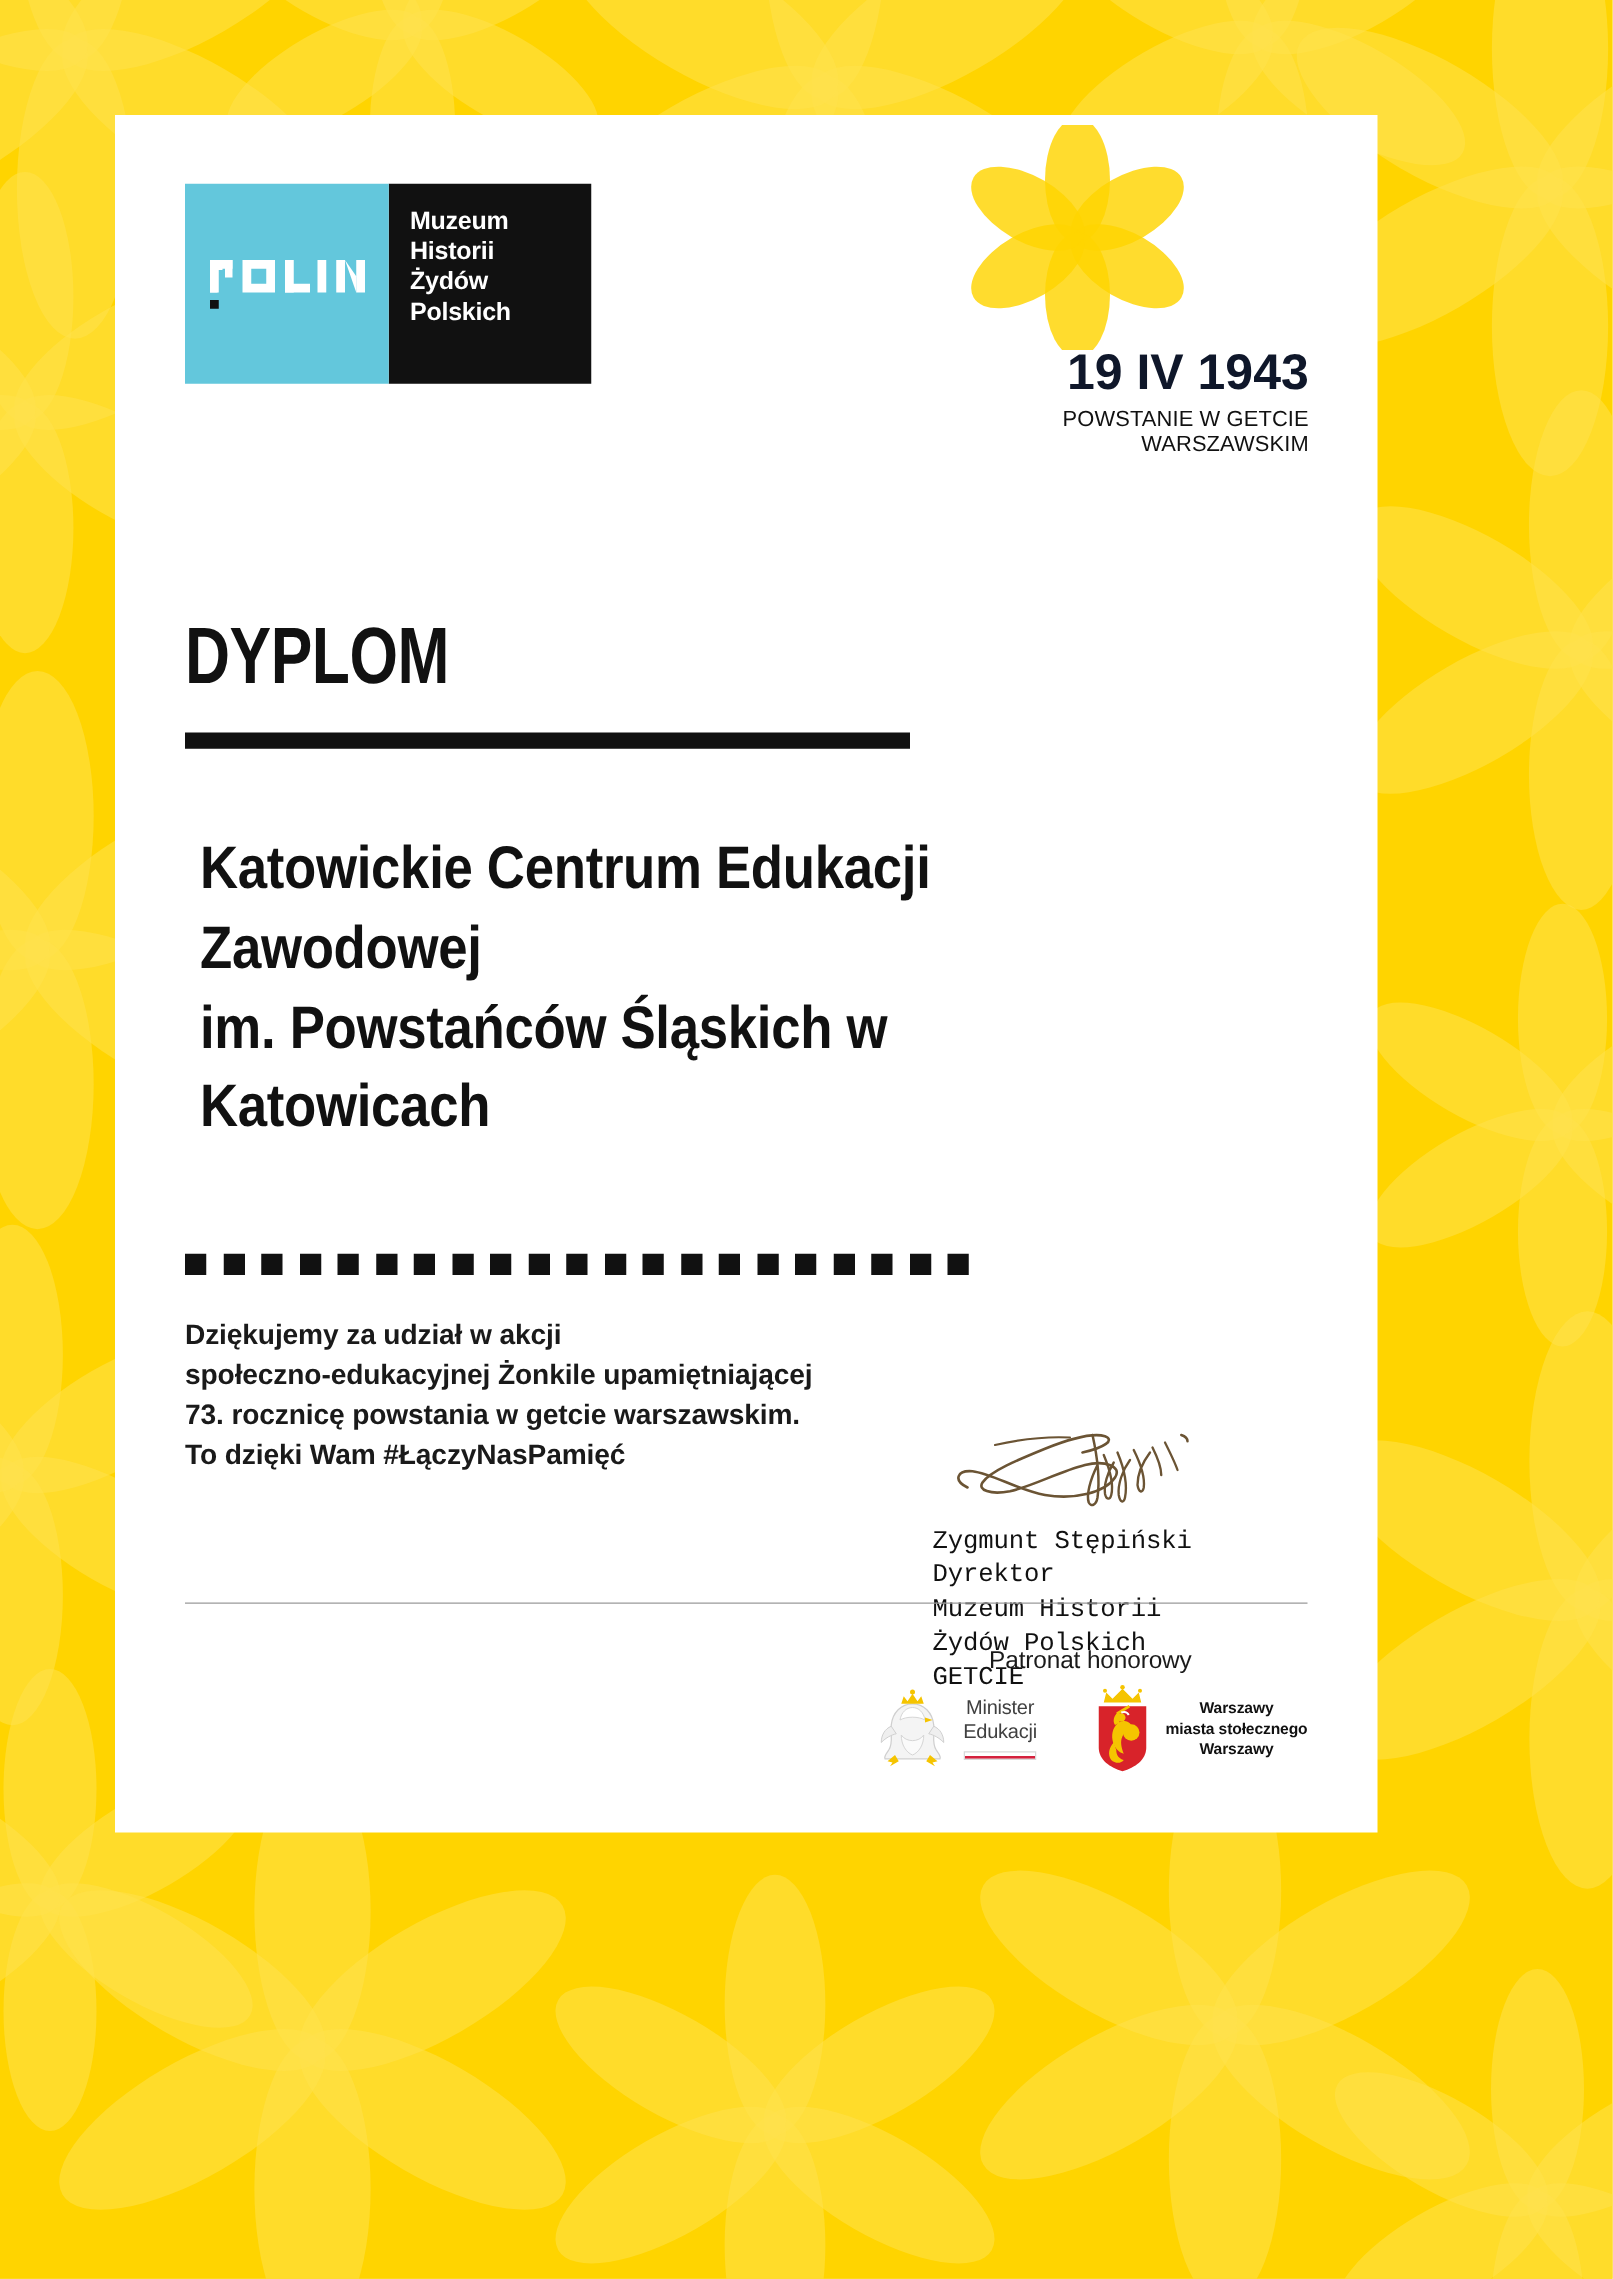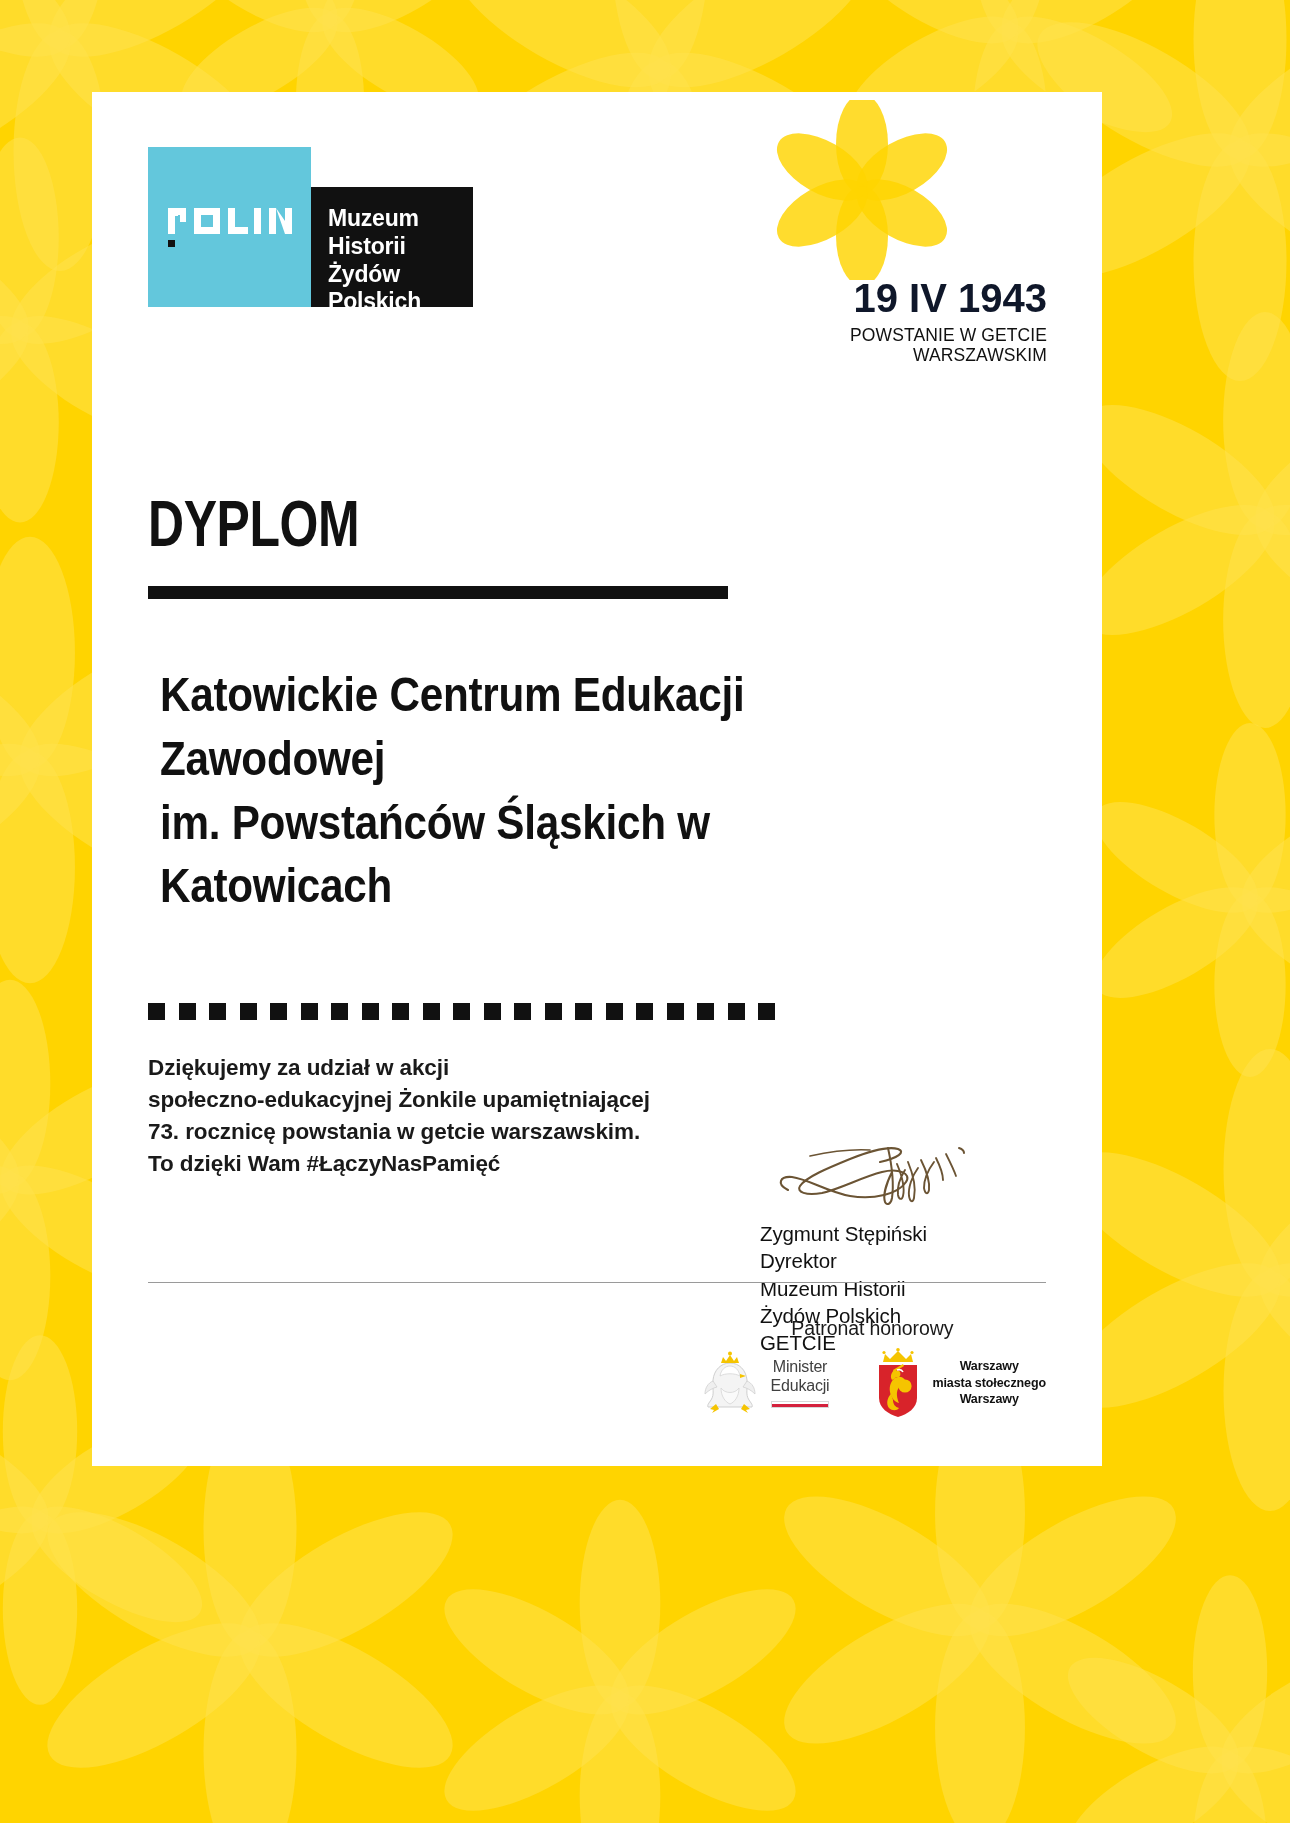--- a/index.html
+++ b/index.html
@@ -33,23 +33,22 @@
     width: 163px; height: 160px; background: #63C7DC;
     position: relative;
   }
   .polin-wordmark {
     position: absolute; left: 50%; top: 50%;
     transform: translate(-50%,-50%);
   }
   .polin-text {
     flex: 1; background: #111111; color: #FFFFFF;
     padding: 18px 0 0 17px;
-    font-size: 23px; font-weight: bold; line-height: 1.21;
+    font-size: 20px; font-weight: bold; line-height: 1.21;
     letter-spacing: -0.2px;
-    margin-top: 40px;
   }
 
   .daffodil-block {
     position: absolute; left: 570px; top: 8px;
     width: 400px; text-align: center;
   }
   .daffodil-svg { display: block; margin: 0 auto; }
   .daffodil-date {
     font-size: 40px; font-weight: bold; letter-spacing: 0px;
     color: #0f172a; margin-top: -4px; text-align: right;
@@ -92,22 +91,23 @@
   .dot-rule i { display: block; width: 17px; height: 17px; background: #111111; }
 
   .thanks {
     margin-top: 32px;
     font-size: 22.5px; font-weight: bold; color: #1a1a1a;
     line-height: 1.42; letter-spacing: -0.1px;
   }
 
   
   .sig-block {
-    position: absolute; right: 42px; top: 1040px;
+    position: absolute; right: 56px; top: 1040px;
     width: 300px;
+    font-family: Liberation Mono, monospace;
   }
   .sig-svg { display: block; margin-left: 6px; }
   .sig-name {
     margin-top: 10px;
     font-size: 20.5px; color: #111111; line-height: 1.33;
     letter-spacing: -0.1px;
   }
 
   
   .rule-thin {

